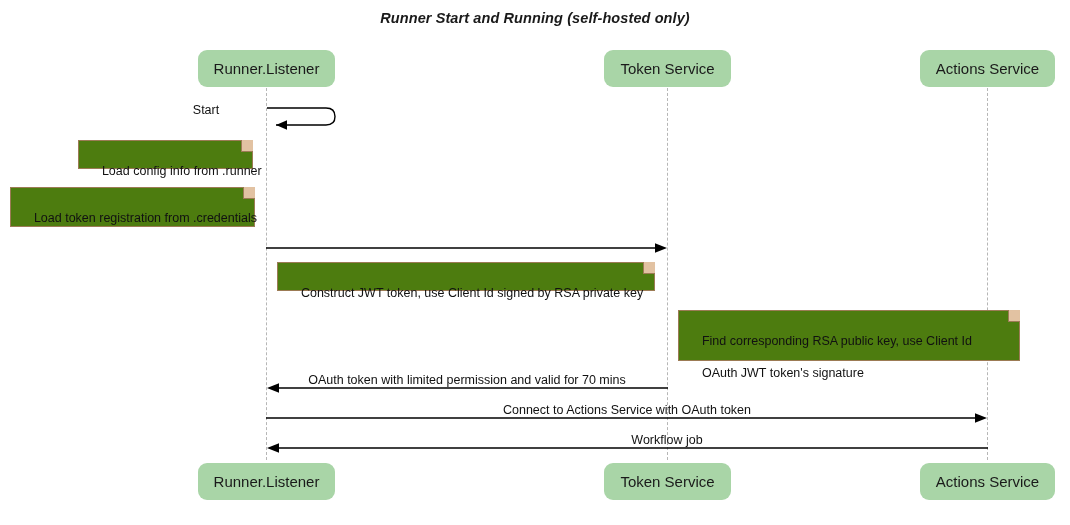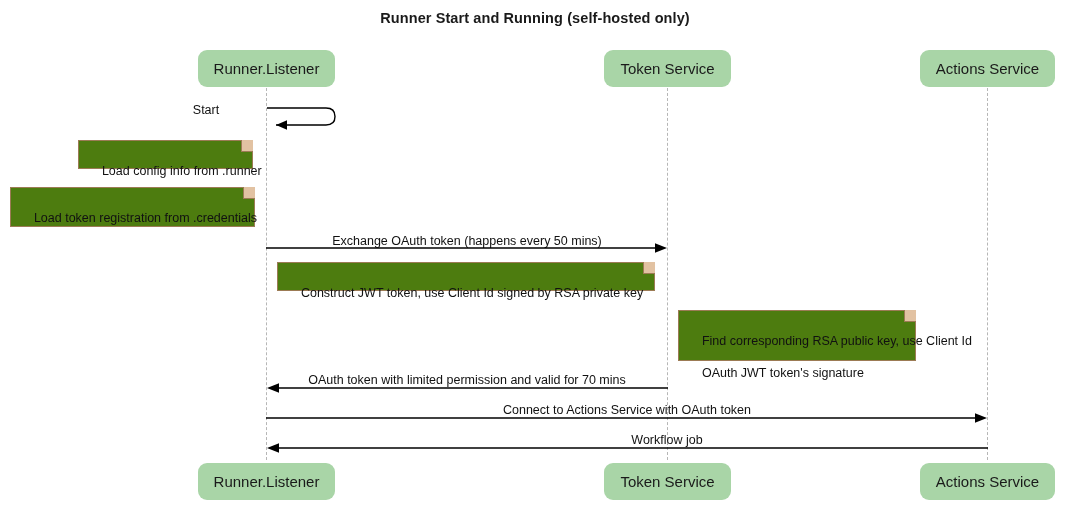--- a/index.html
+++ b/index.html
@@ -24,20 +24,21 @@
   .diagram-title {
     position: absolute;
     left: 0;
     top: 10px;
     width: 1070px;
     text-align: center;
     font-size: 14.5px;
     font-weight: bold;
     color: #1a1a1a;
     letter-spacing: 0.1px;
+    font-style: italic;
   }
 
   
   .participant {
     position: absolute;
     height: 37px;
     border-radius: 9px;
     background: #a9d5a7;
     color: #1a1a1a;
     font-size: 15px;
@@ -126,32 +127,31 @@
   <div class="note" style="left:78px; top:140px; width:175px; height:29px;">
     <span>Load config info from .runner</span>
     <span class="note-fold"></span>
   </div>
 
   <div class="note" style="left:10px; top:187px; width:245px; height:40px;">
     <span>Load token registration from .credentials</span>
     <span class="note-fold"></span>
   </div>
 
-  <div class="msg-label centered" style="left:267px; top:234px; width:400px;">Exchange OAuth token (happens every 50 mins)</div>
   <svg class="msg-svg" style="left:266px; top:243px;" width="402" height="10">
     <line x1="0" y1="5" x2="396" y2="5" stroke="#000000" stroke-width="1.4"></line>
     <path d="M 401,5 L 389,0.2 L 389,9.8 Z" fill="#000000"></path>
   </svg>
 
   <div class="note" style="left:277px; top:262px; width:378px; height:29px;">
     <span>Construct JWT token, use Client Id signed by RSA private key</span>
     <span class="note-fold"></span>
   </div>
 
-  <div class="note" style="left:678px; top:310px; width:238px; height:51px;">
+  <div class="note" style="left:678px; top:310px; width:342px; height:51px;">
     <span>Find corresponding RSA public key, use Client Id</span><br>
     <span>OAuth JWT token's signature</span>
     <span class="note-fold"></span>
   </div>
 
   <div class="msg-label centered" style="left:267px; top:373px; width:400px;">OAuth token with limited permission and valid for 70 mins</div>
   <svg class="msg-svg" style="left:266px; top:383px;" width="402" height="10">
     <line x1="6" y1="5" x2="402" y2="5" stroke="#000000" stroke-width="1.4"></line>
     <path d="M 1,5 L 13,0.2 L 13,9.8 Z" fill="#000000"></path>
   </svg>

